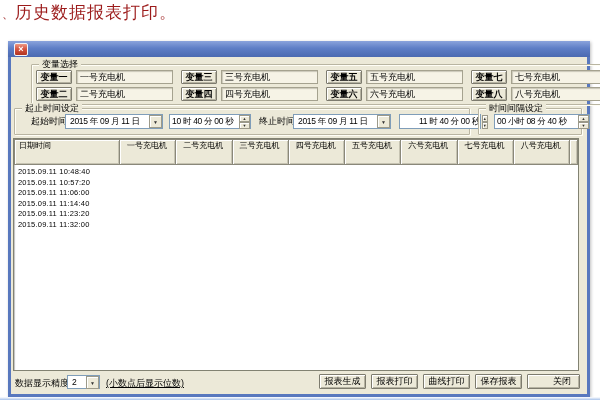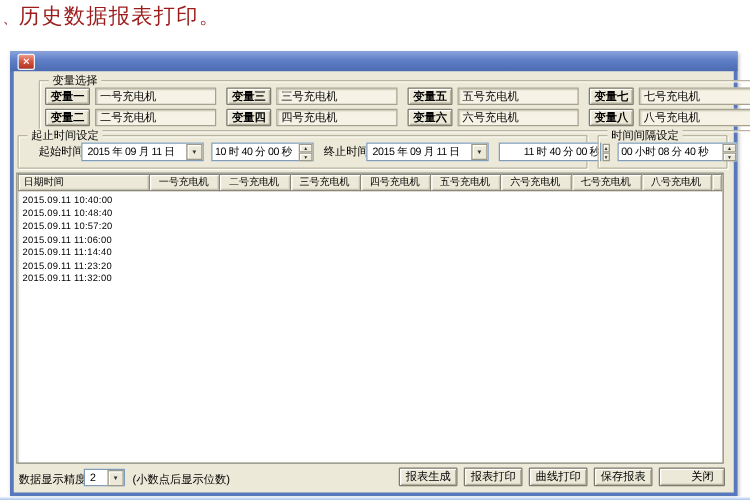--- a/index.html
+++ b/index.html
@@ -94,39 +94,39 @@
     font-size:4px; line-height:5px; text-align:center; color:#333; cursor:pointer;
   }
 
   
   .list {
     position:absolute; left:2px; top:81px; width:566px; height:233px;
     background:#fff; border:1px solid #828272;
     box-shadow:inset 1px 1px 1px rgba(0,0,0,.25);
     overflow:hidden;
   }
-  .list-header { display:flex; height:14px; }
+  .list-header { display:flex; height:26px; }
   .hcell {
     background:#ece9d8; border:1px solid #8a887a;
     box-shadow:inset 1px 1px 0 #fff, inset -1px -1px 0 #c6c3b2;
     border-left:none; font-size:8px; line-height:11px; padding:0 0 0 7px;
     white-space:nowrap; overflow:hidden; color:#000;
   }
   .hcell.first { border-left:1px solid #8a887a; width:106px; padding-left:4px; flex:0 0 auto; }
   .hcell.col { flex:1 1 0; }
   .hcell.filler { flex:0 0 8px; padding:0; }
   .list-body { padding:2px 0 0 4px; }
   .lrow { font-size:7.5px; line-height:10.5px; color:#000; white-space:nowrap; letter-spacing:0.2px; }
 
   
   .footer { position:absolute; left:0; right:0; bottom:4px; height:16px; }
   .flabel { position:absolute; left:4px; top:3px; font-size:9px; white-space:nowrap; }
   .precision { position:absolute; left:56px; top:1px; width:33px; height:14px; }
   .precision .combo-text { font-size:8.5px; }
-  .fhint { position:absolute; left:95px; top:3px; font-size:9px; white-space:nowrap; }
+  .fhint { position:absolute; left:95px; top:3px; font-size:9px; white-space:nowrap;text-decoration:underline; }
   .fbuttons { position:absolute; right:7px; top:0; display:flex; gap:5px; }
   .fbuttons .btn { height:15px; min-width:47px; text-align:center; font-weight:normal; }
   .fbuttons .btn.wide { min-width:53px;padding-left:20px; }
 
   .bottom-strip {
     position:absolute; left:0; right:0; bottom:0; height:3px;
     background:linear-gradient(180deg,#ffffff,#a9c3ea);
   }
 </style>
 </head>
@@ -228,21 +228,20 @@
         <div class="hcell col">二号充电机</div>
         <div class="hcell col">三号充电机</div>
         <div class="hcell col">四号充电机</div>
         <div class="hcell col">五号充电机</div>
         <div class="hcell col">六号充电机</div>
         <div class="hcell col">七号充电机</div>
         <div class="hcell col">八号充电机</div>
         <div class="hcell filler"></div>
       </div>
       <div class="list-body">
-        <div class="lrow">2015.09.11 10:40:00</div>
         <div class="lrow">2015.09.11 10:48:40</div>
         <div class="lrow">2015.09.11 10:57:20</div>
         <div class="lrow">2015.09.11 11:06:00</div>
         <div class="lrow">2015.09.11 11:14:40</div>
         <div class="lrow">2015.09.11 11:23:20</div>
         <div class="lrow">2015.09.11 11:32:00</div>
       </div>
     </div>
 
     <div class="footer">

